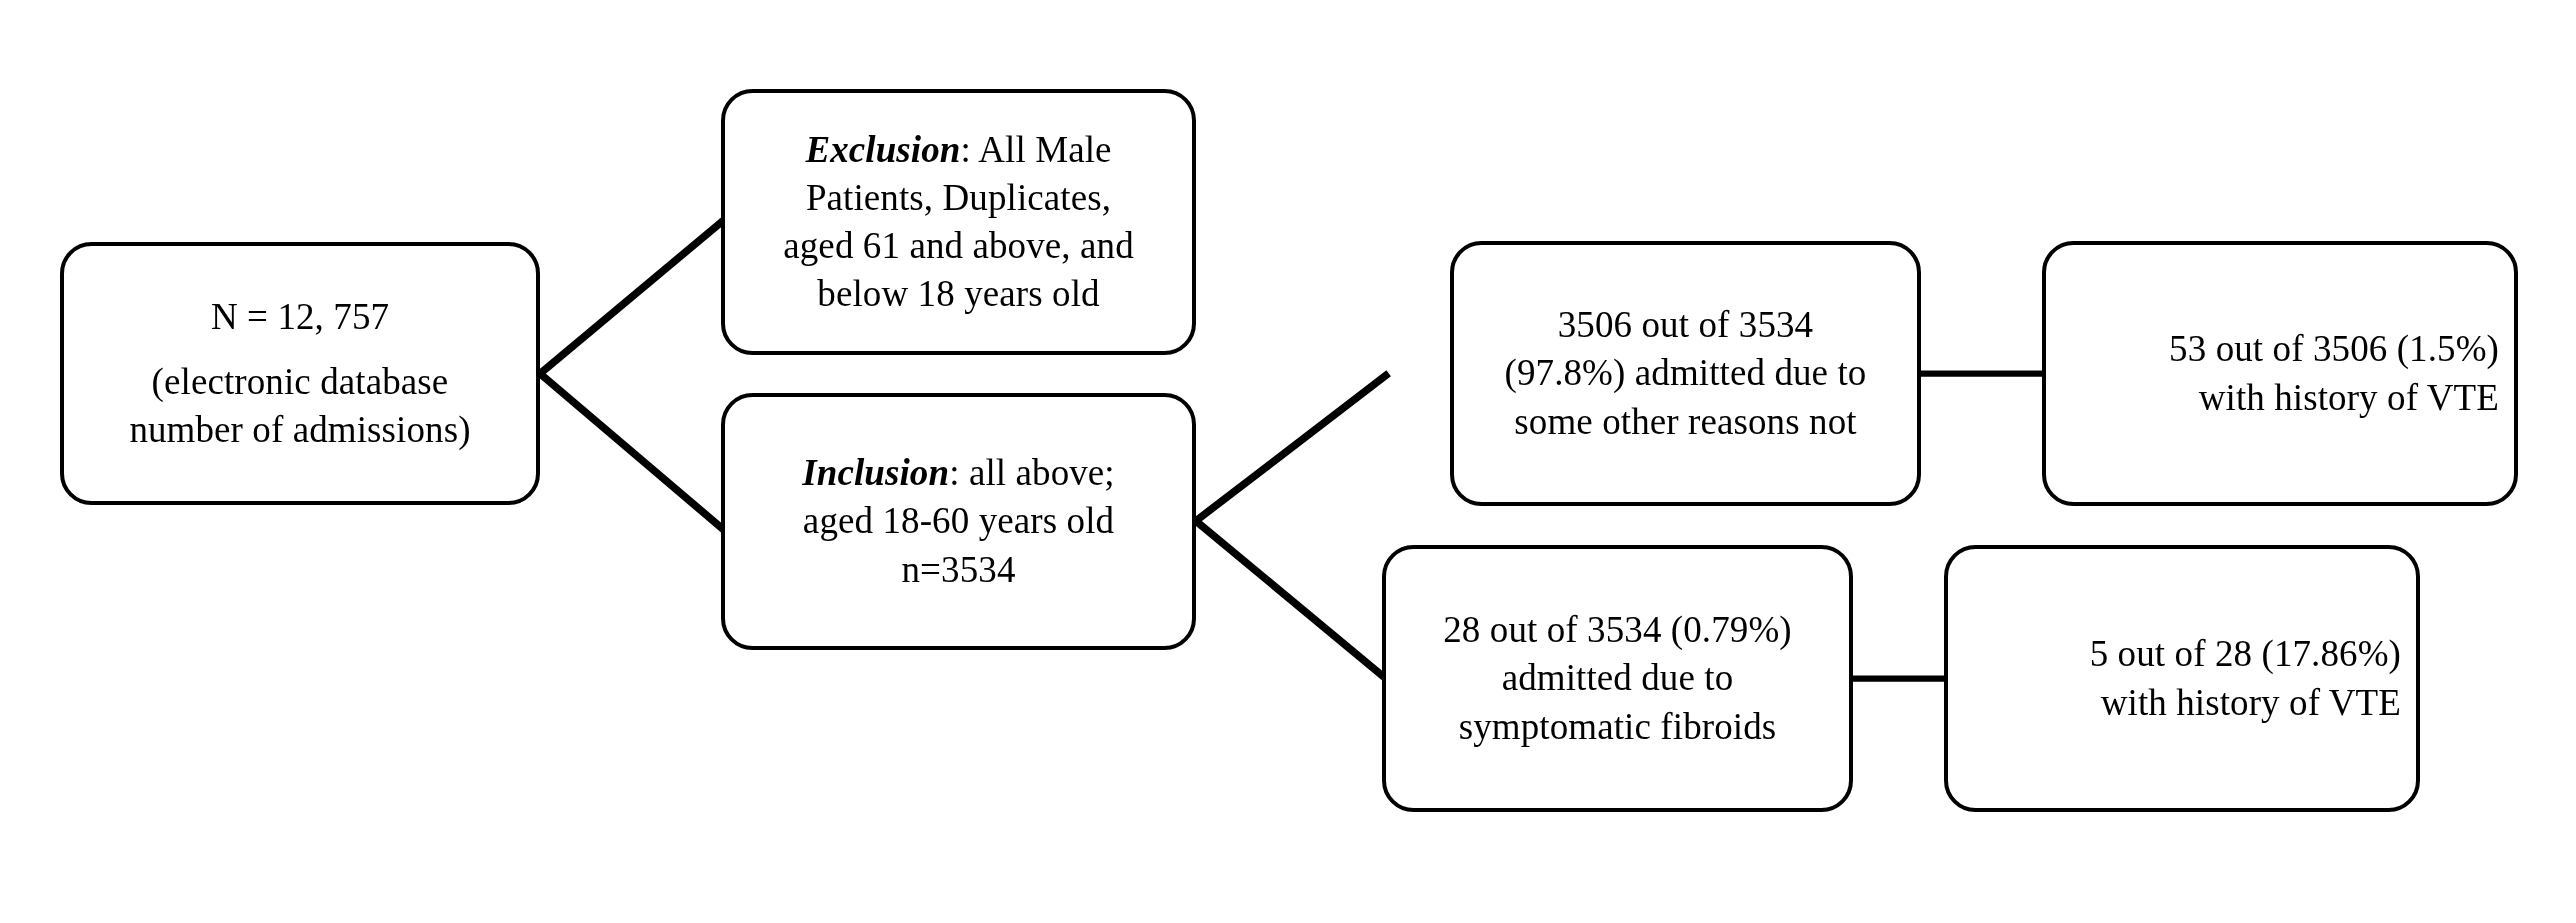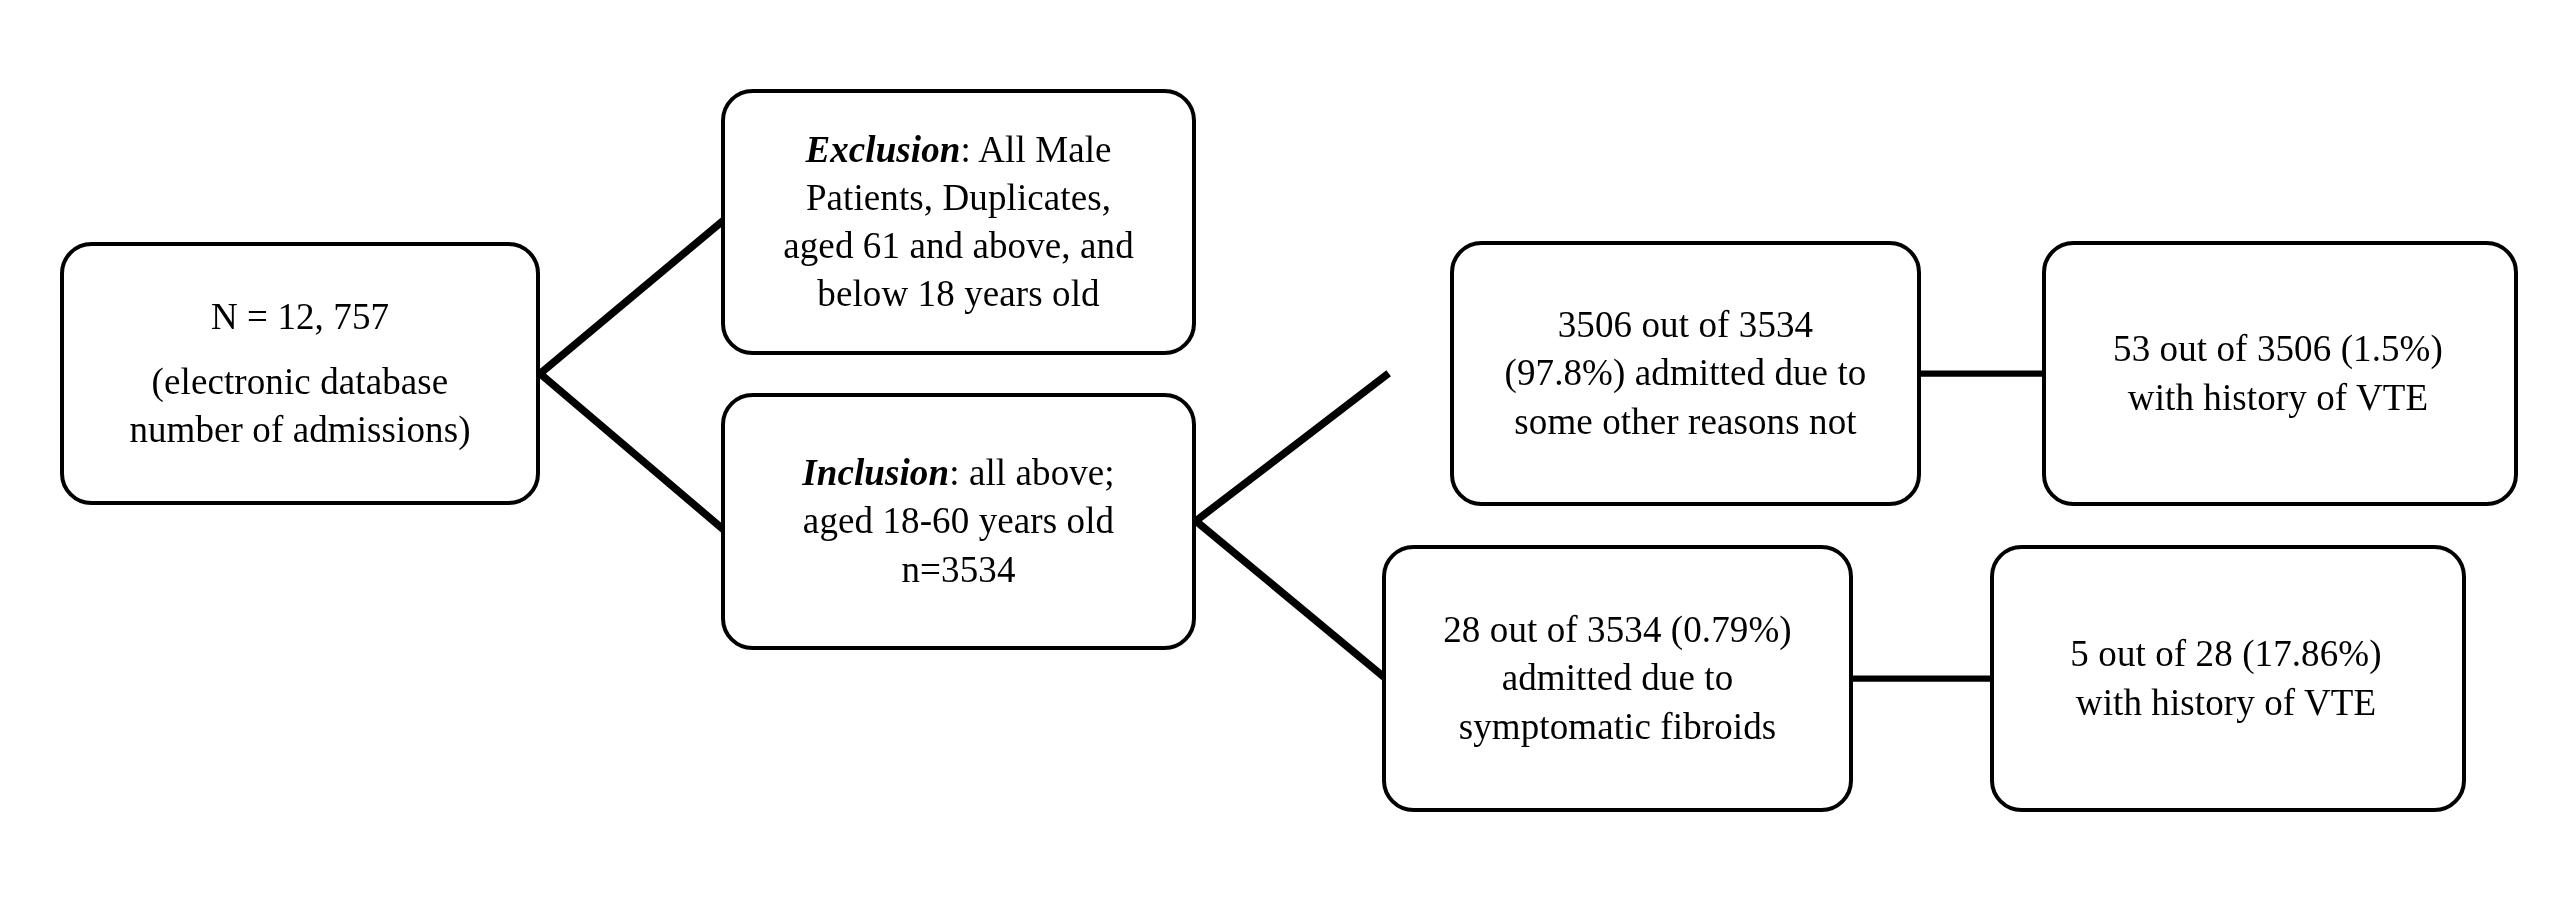--- a/index.html
+++ b/index.html
@@ -39,21 +39,21 @@
     z-index: 2;
   }
   .node-text {
     width: 100%;
     padding: 0 15px;
     line-height: 1.30;
     font-size: 37px;
     letter-spacing: 0.1px;
   }
   .ctr { text-align: center; }
-  .lft { text-align: center; padding-left: 11px; }
+  .lft { text-align: right; padding-left: 11px; }
   .kw {
     font-style: italic;
     font-weight: bold;
   }
   .spacer-line { display: block; height: 0.45em; }
 </style>
 </head>
 <body>
 
 <div id="canvas">
@@ -112,21 +112,21 @@
     </div>
   </div>
 
   <div class="node" style="left:2042px; top:241px; width:476px; height:265px;">
     <div class="node-text lft">
       <span>53 out of 3506 (1.5%)</span><br>
       <span>with history of VTE</span>
     </div>
   </div>
 
-  <div class="node" style="left:1990px; top:545px; width:476px; height:267px;">
+  <div class="node" style="left:1944px; top:545px; width:476px; height:267px;">
     <div class="node-text lft">
       <span>5 out of 28 (17.86%)</span><br>
       <span>with history of VTE</span>
     </div>
   </div>
 
 </div>
 
 
 </body></html>

